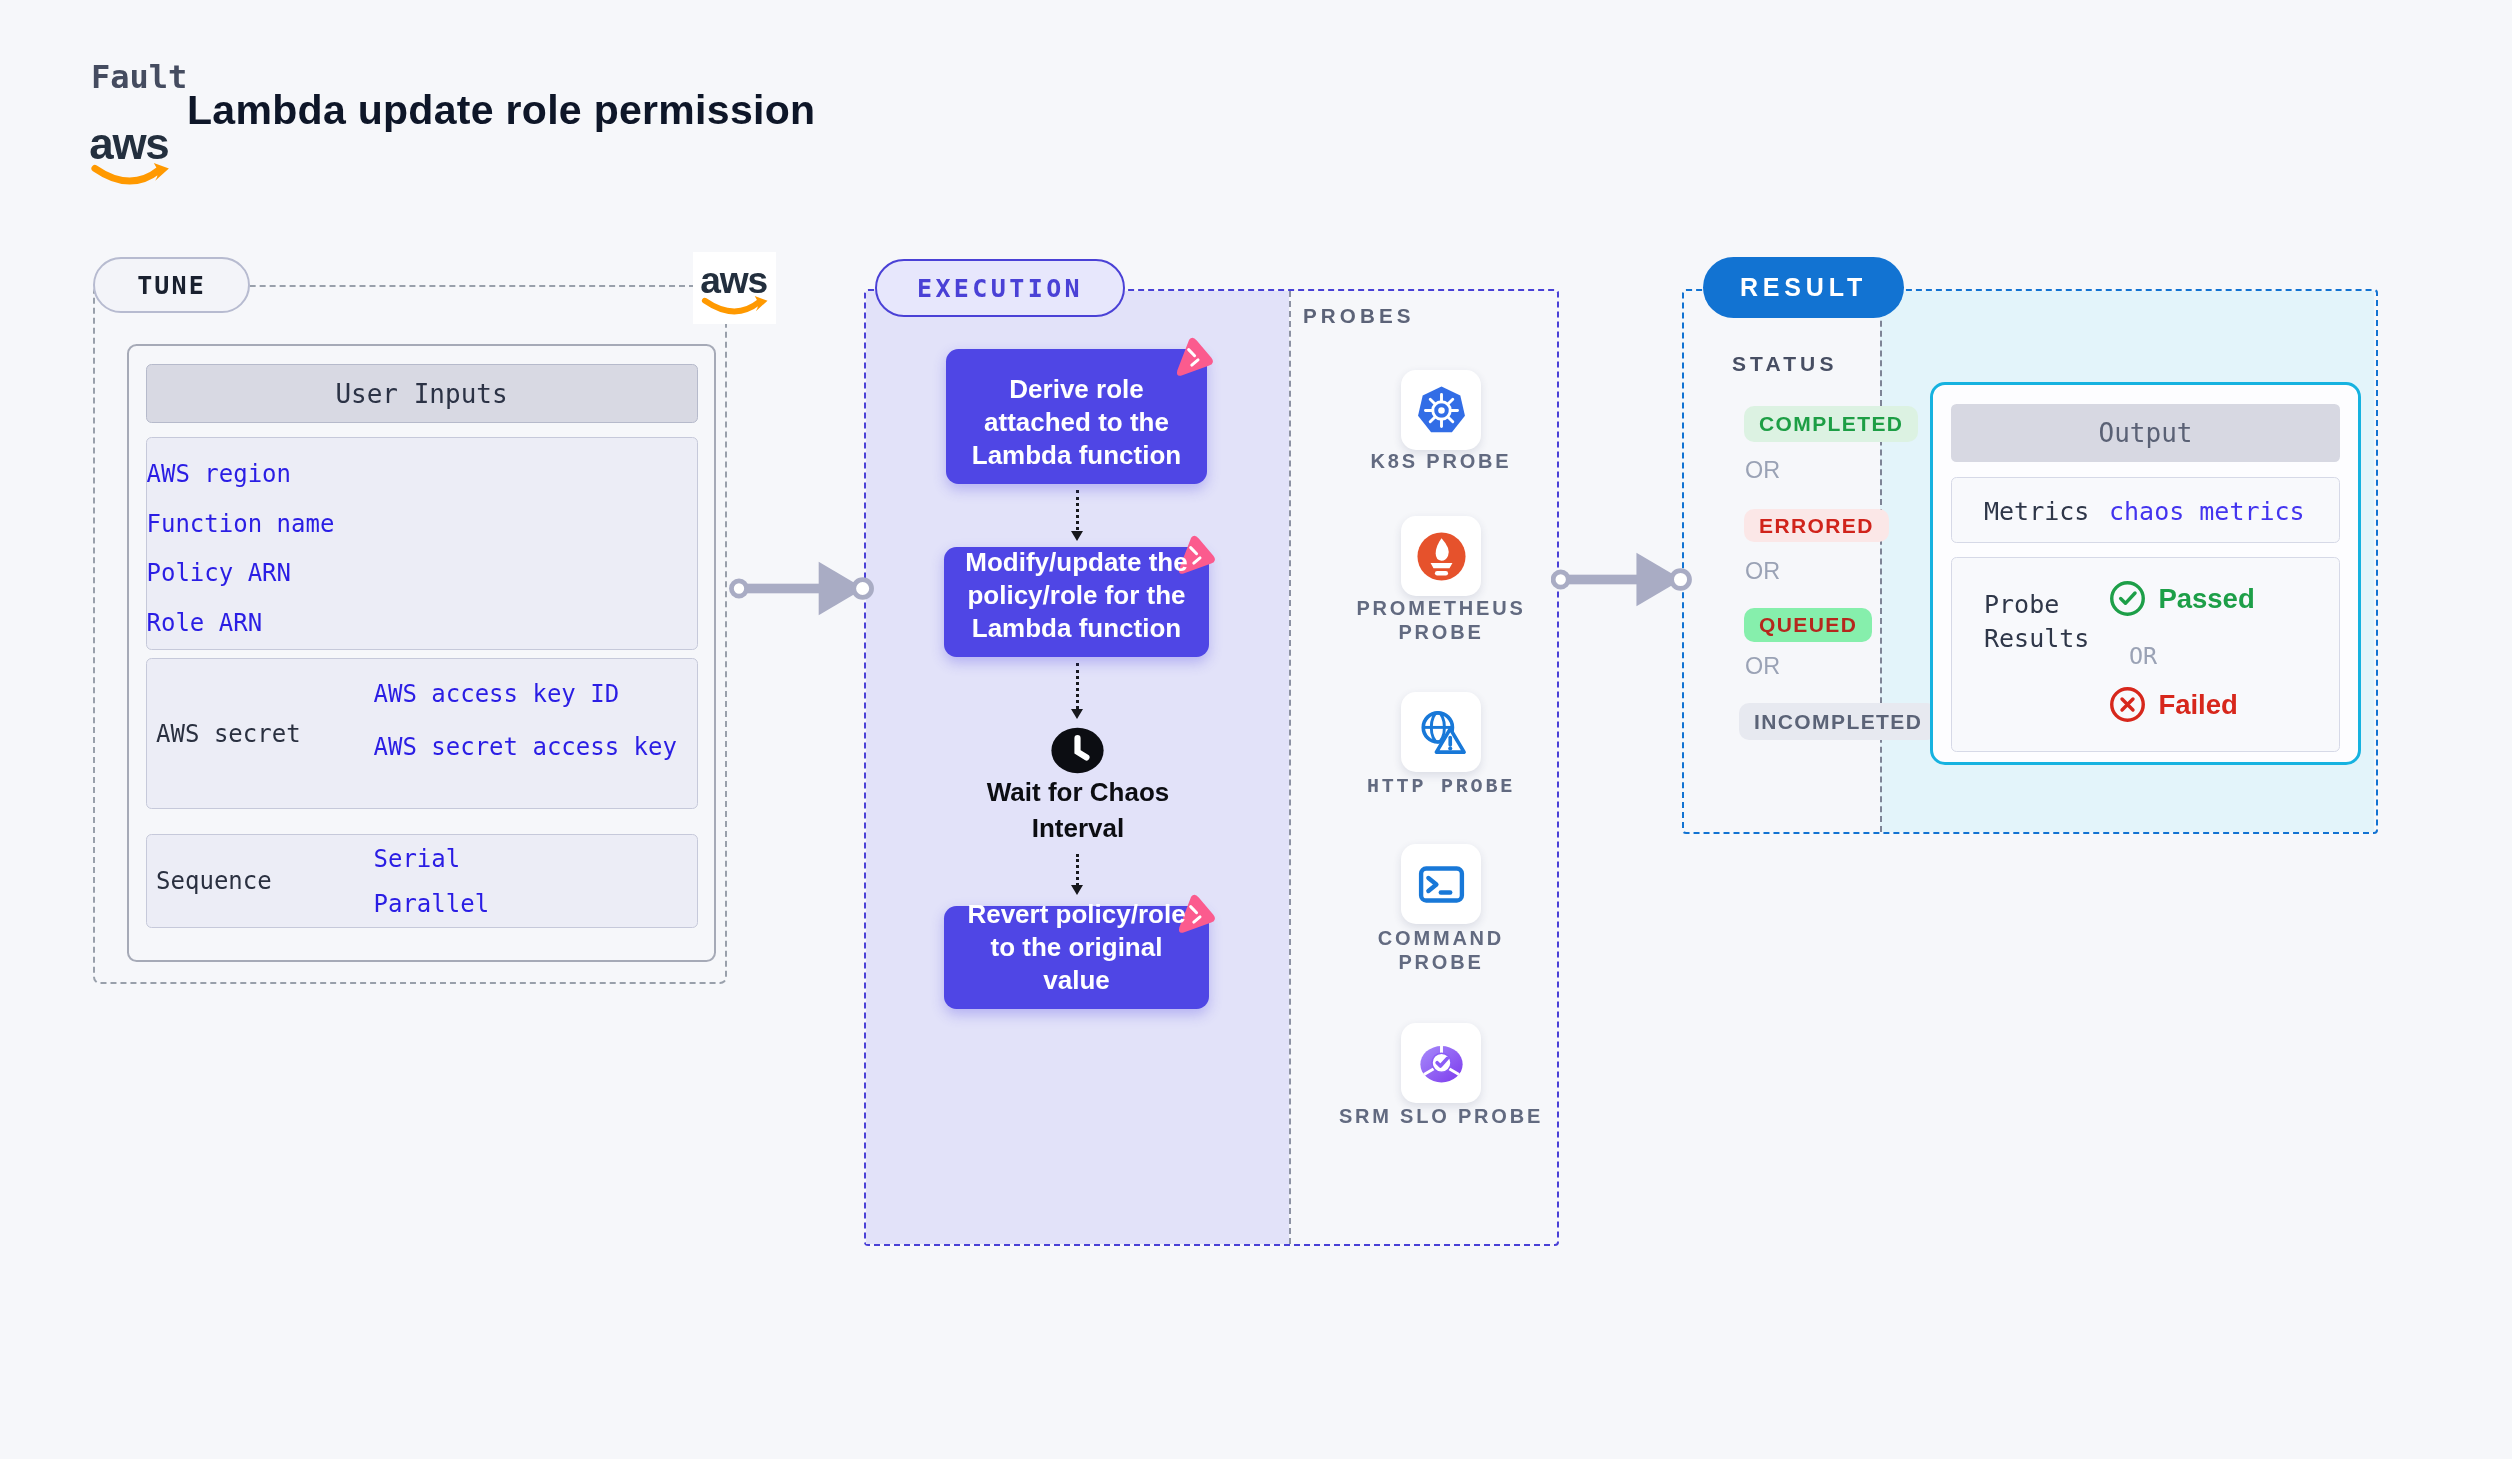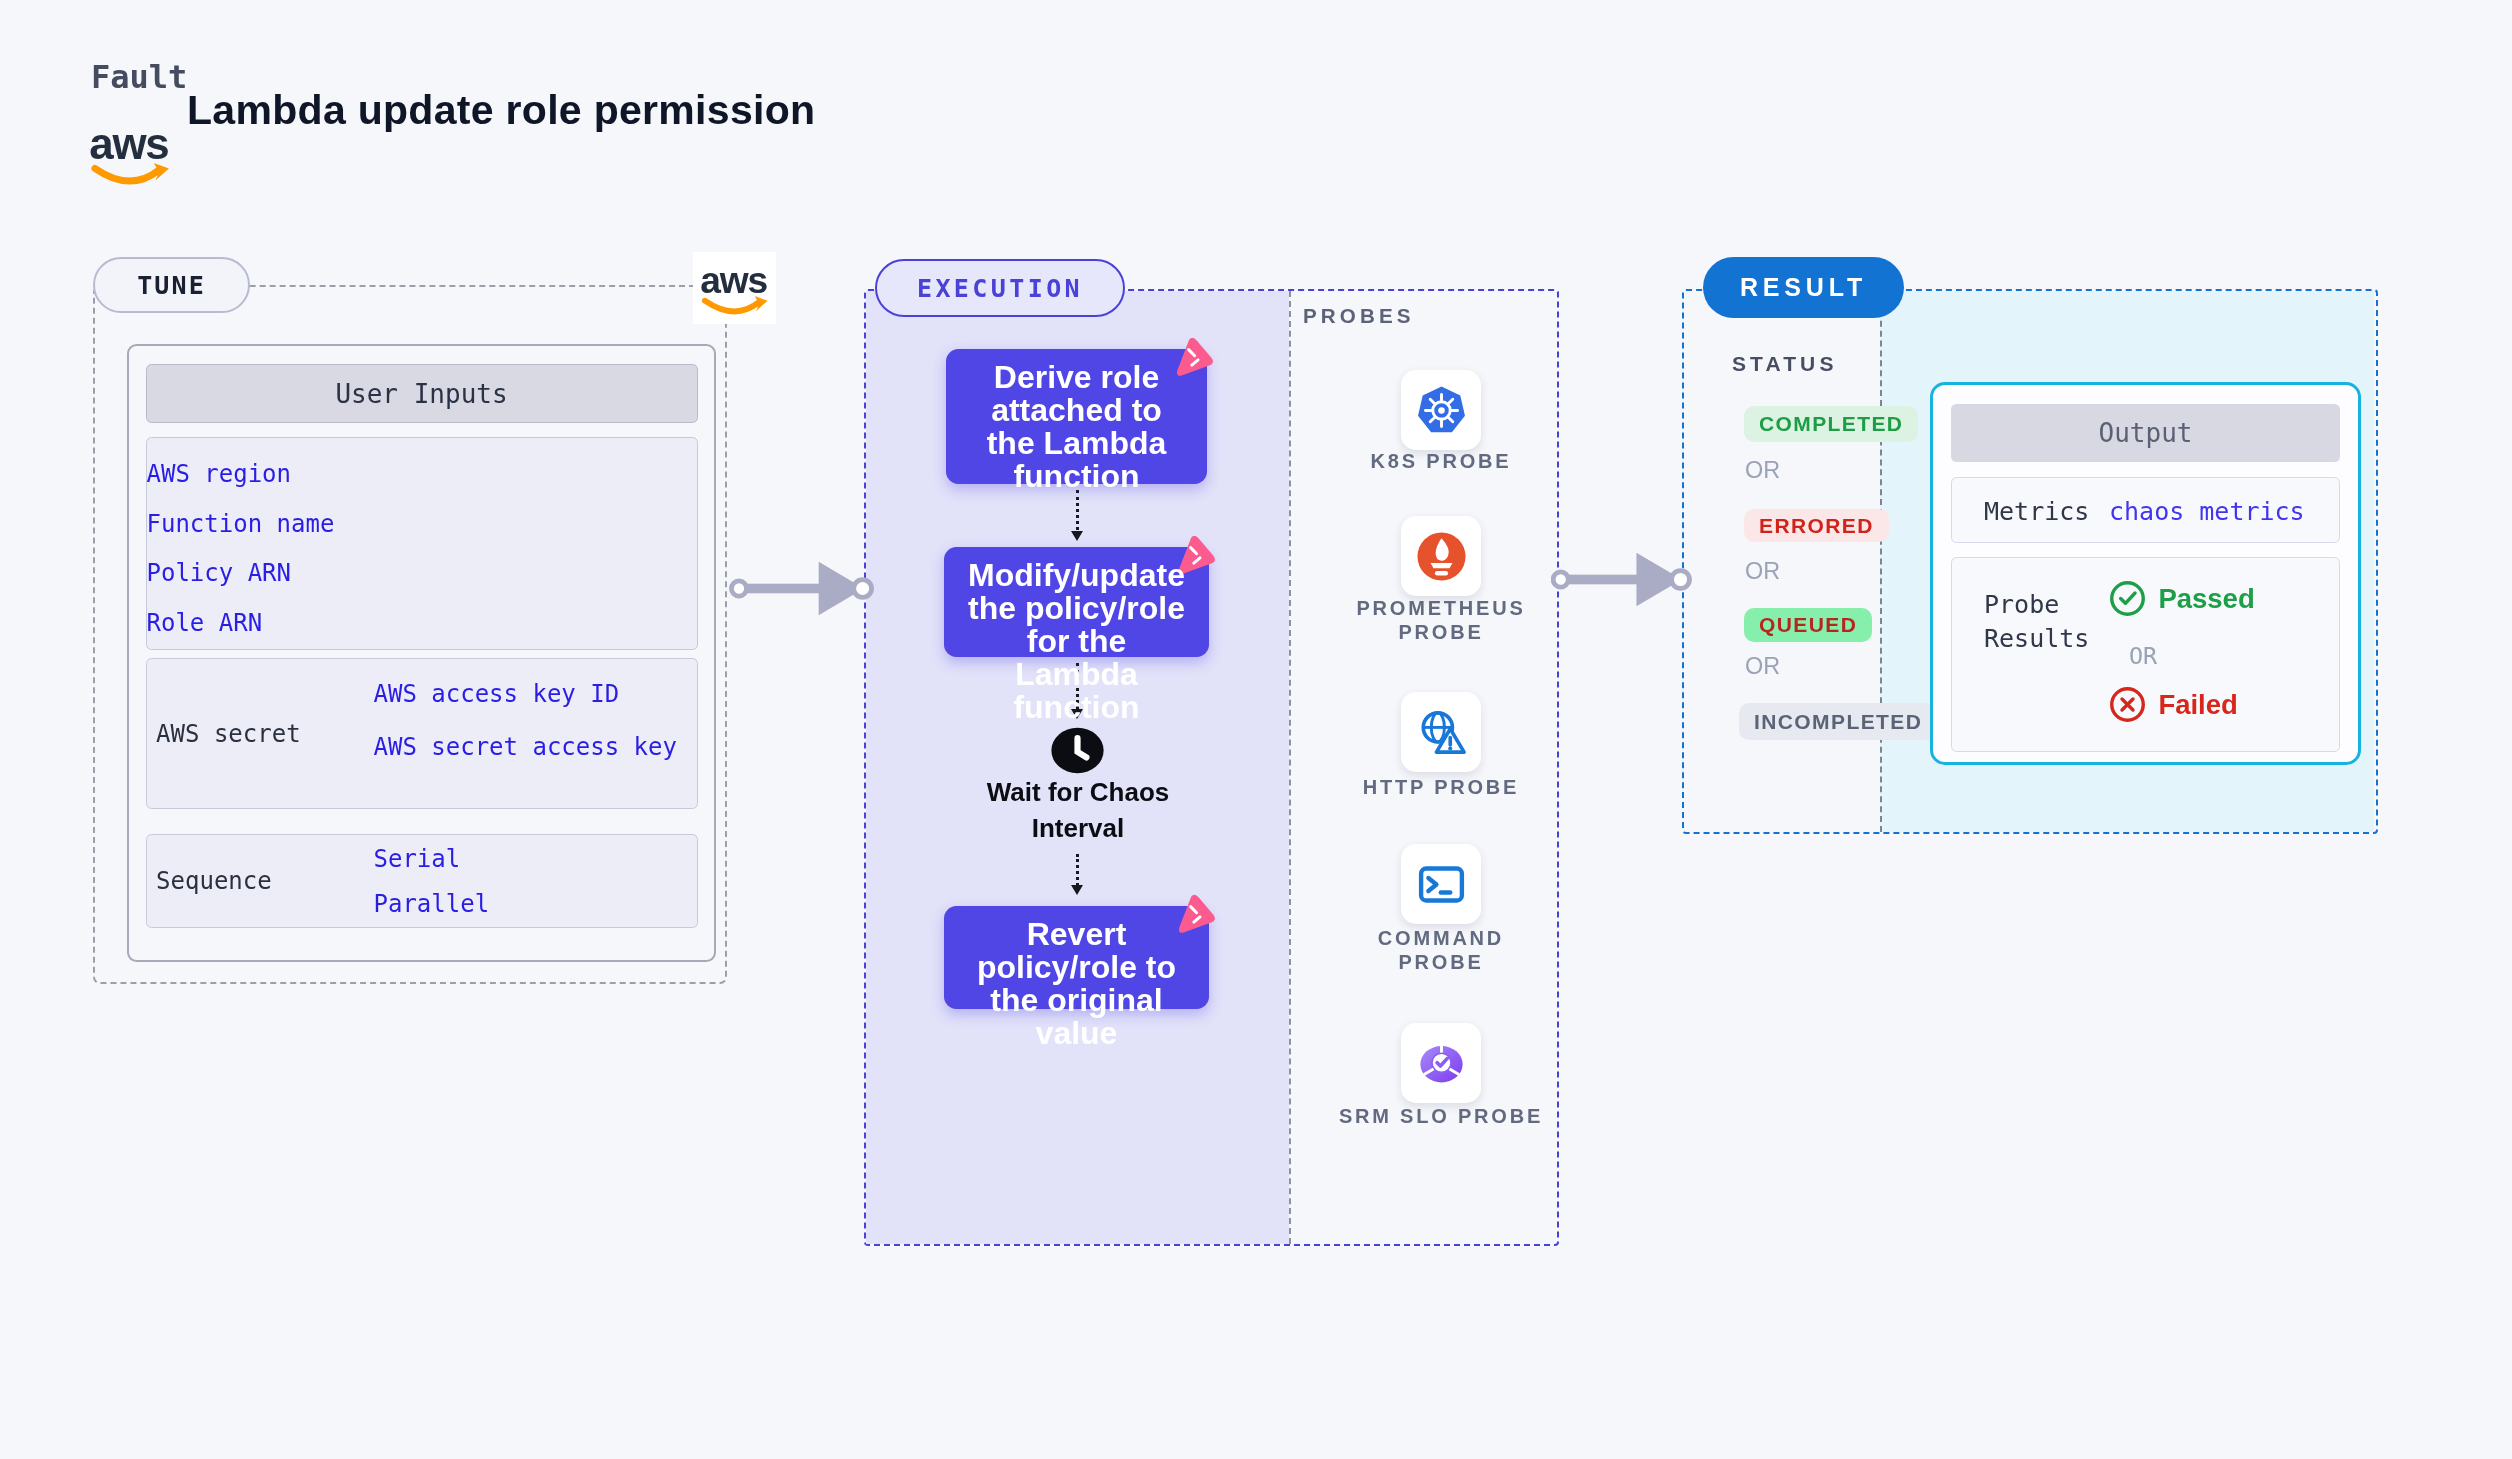--- a/index.html
+++ b/index.html
@@ -60,22 +60,22 @@
   .ui-link { font-size:24px; color:#2a1de4; max-width:309px; line-height:29px; cursor:pointer; }
 
   
   .harrow { z-index:4; }
   .vconn { position:absolute; width:0; border-left:3.4px dotted #17181d; }
   .vconn::after { content:''; position:absolute; left:-7.6px; bottom:-9.6px;
                   border:6.2px solid transparent; border-top:10.3px solid #17181d; }
 
   
   .step { position:absolute; background:#4f46e5; border-radius:12.4px; color:#fff;
-          display:flex; align-items:flex-start; justify-content:center; text-align:center;
-          font-size:32px; font-weight:700; line-height:33px; padding:12.4px 18px;
+          display:flex; align-items:flex-end; justify-content:center; text-align:center;
+          font-size:26px; font-weight:700; line-height:33px; padding:12.4px 18px;
           box-shadow:0 5.5px 12.4px rgba(79,70,229,.30); z-index:2; }
   .litmus-badge { position:absolute; right:-8.3px; top:-13.8px; width:45px; height:45px; z-index:-1;
                   transform:rotate(-6deg); }
   .wait-label { text-align:center; font-size:26px; font-weight:700; color:#0c0d12; line-height:36px; }
 
   
   .probes-heading { font-size:20.6px; font-weight:700; letter-spacing:4.1px; color:#5c6378; }
   .probe-card { position:absolute; width:80px; height:80px; background:#ffffff; border-radius:15px;
                 box-shadow:0 3.4px 8.3px rgba(40,50,90,.12); display:flex; align-items:center; justify-content:center; }
   .probe-label { position:absolute; width:206px; text-align:center; font-size:20px; font-weight:700;
@@ -244,21 +244,21 @@
   <div class="probe-card" style="left:1401px; top:692px;">
     <svg viewBox="0 0 70 70" width="51" height="51">
       <circle cx="30" cy="28" r="20" fill="none" stroke="#1878d8" stroke-width="5"></circle>
       <ellipse cx="30" cy="28" rx="9" ry="20" fill="none" stroke="#1878d8" stroke-width="4"></ellipse>
       <path d="M10 28 H50" stroke="#1878d8" stroke-width="4"></path>
       <polygon points="47,30 66,62 28,62" fill="#ffffff" stroke="#1878d8" stroke-width="5" stroke-linejoin="round"></polygon>
       <path d="M47 42 V52" stroke="#1878d8" stroke-width="5" stroke-linecap="round"></path>
       <circle cx="47" cy="57" r="2.8" fill="#1878d8"></circle>
     </svg>
   </div>
-  <div class="probe-label" style="left:1338px; top:775px;">HTTP PROBE</div>
+  <div class="probe-label" style="left:1338px; top:775px;font-family:Liberation Mono, monospace;">HTTP PROBE</div>
 
   <div class="probe-card" style="left:1401px; top:844px;">
     <svg viewBox="0 0 70 70" width="51" height="51">
       <rect x="7" y="13" width="56" height="44" rx="7" fill="none" stroke="#1878d8" stroke-width="6"></rect>
       <polyline points="17,26 28,35 17,44" fill="none" stroke="#1878d8" stroke-width="6" stroke-linecap="round" stroke-linejoin="round"></polyline>
       <path d="M34 46 H47" stroke="#1878d8" stroke-width="6" stroke-linecap="round"></path>
     </svg>
   </div>
   <div class="probe-label" style="left:1338px; top:926px;">COMMAND PROBE</div>
 

